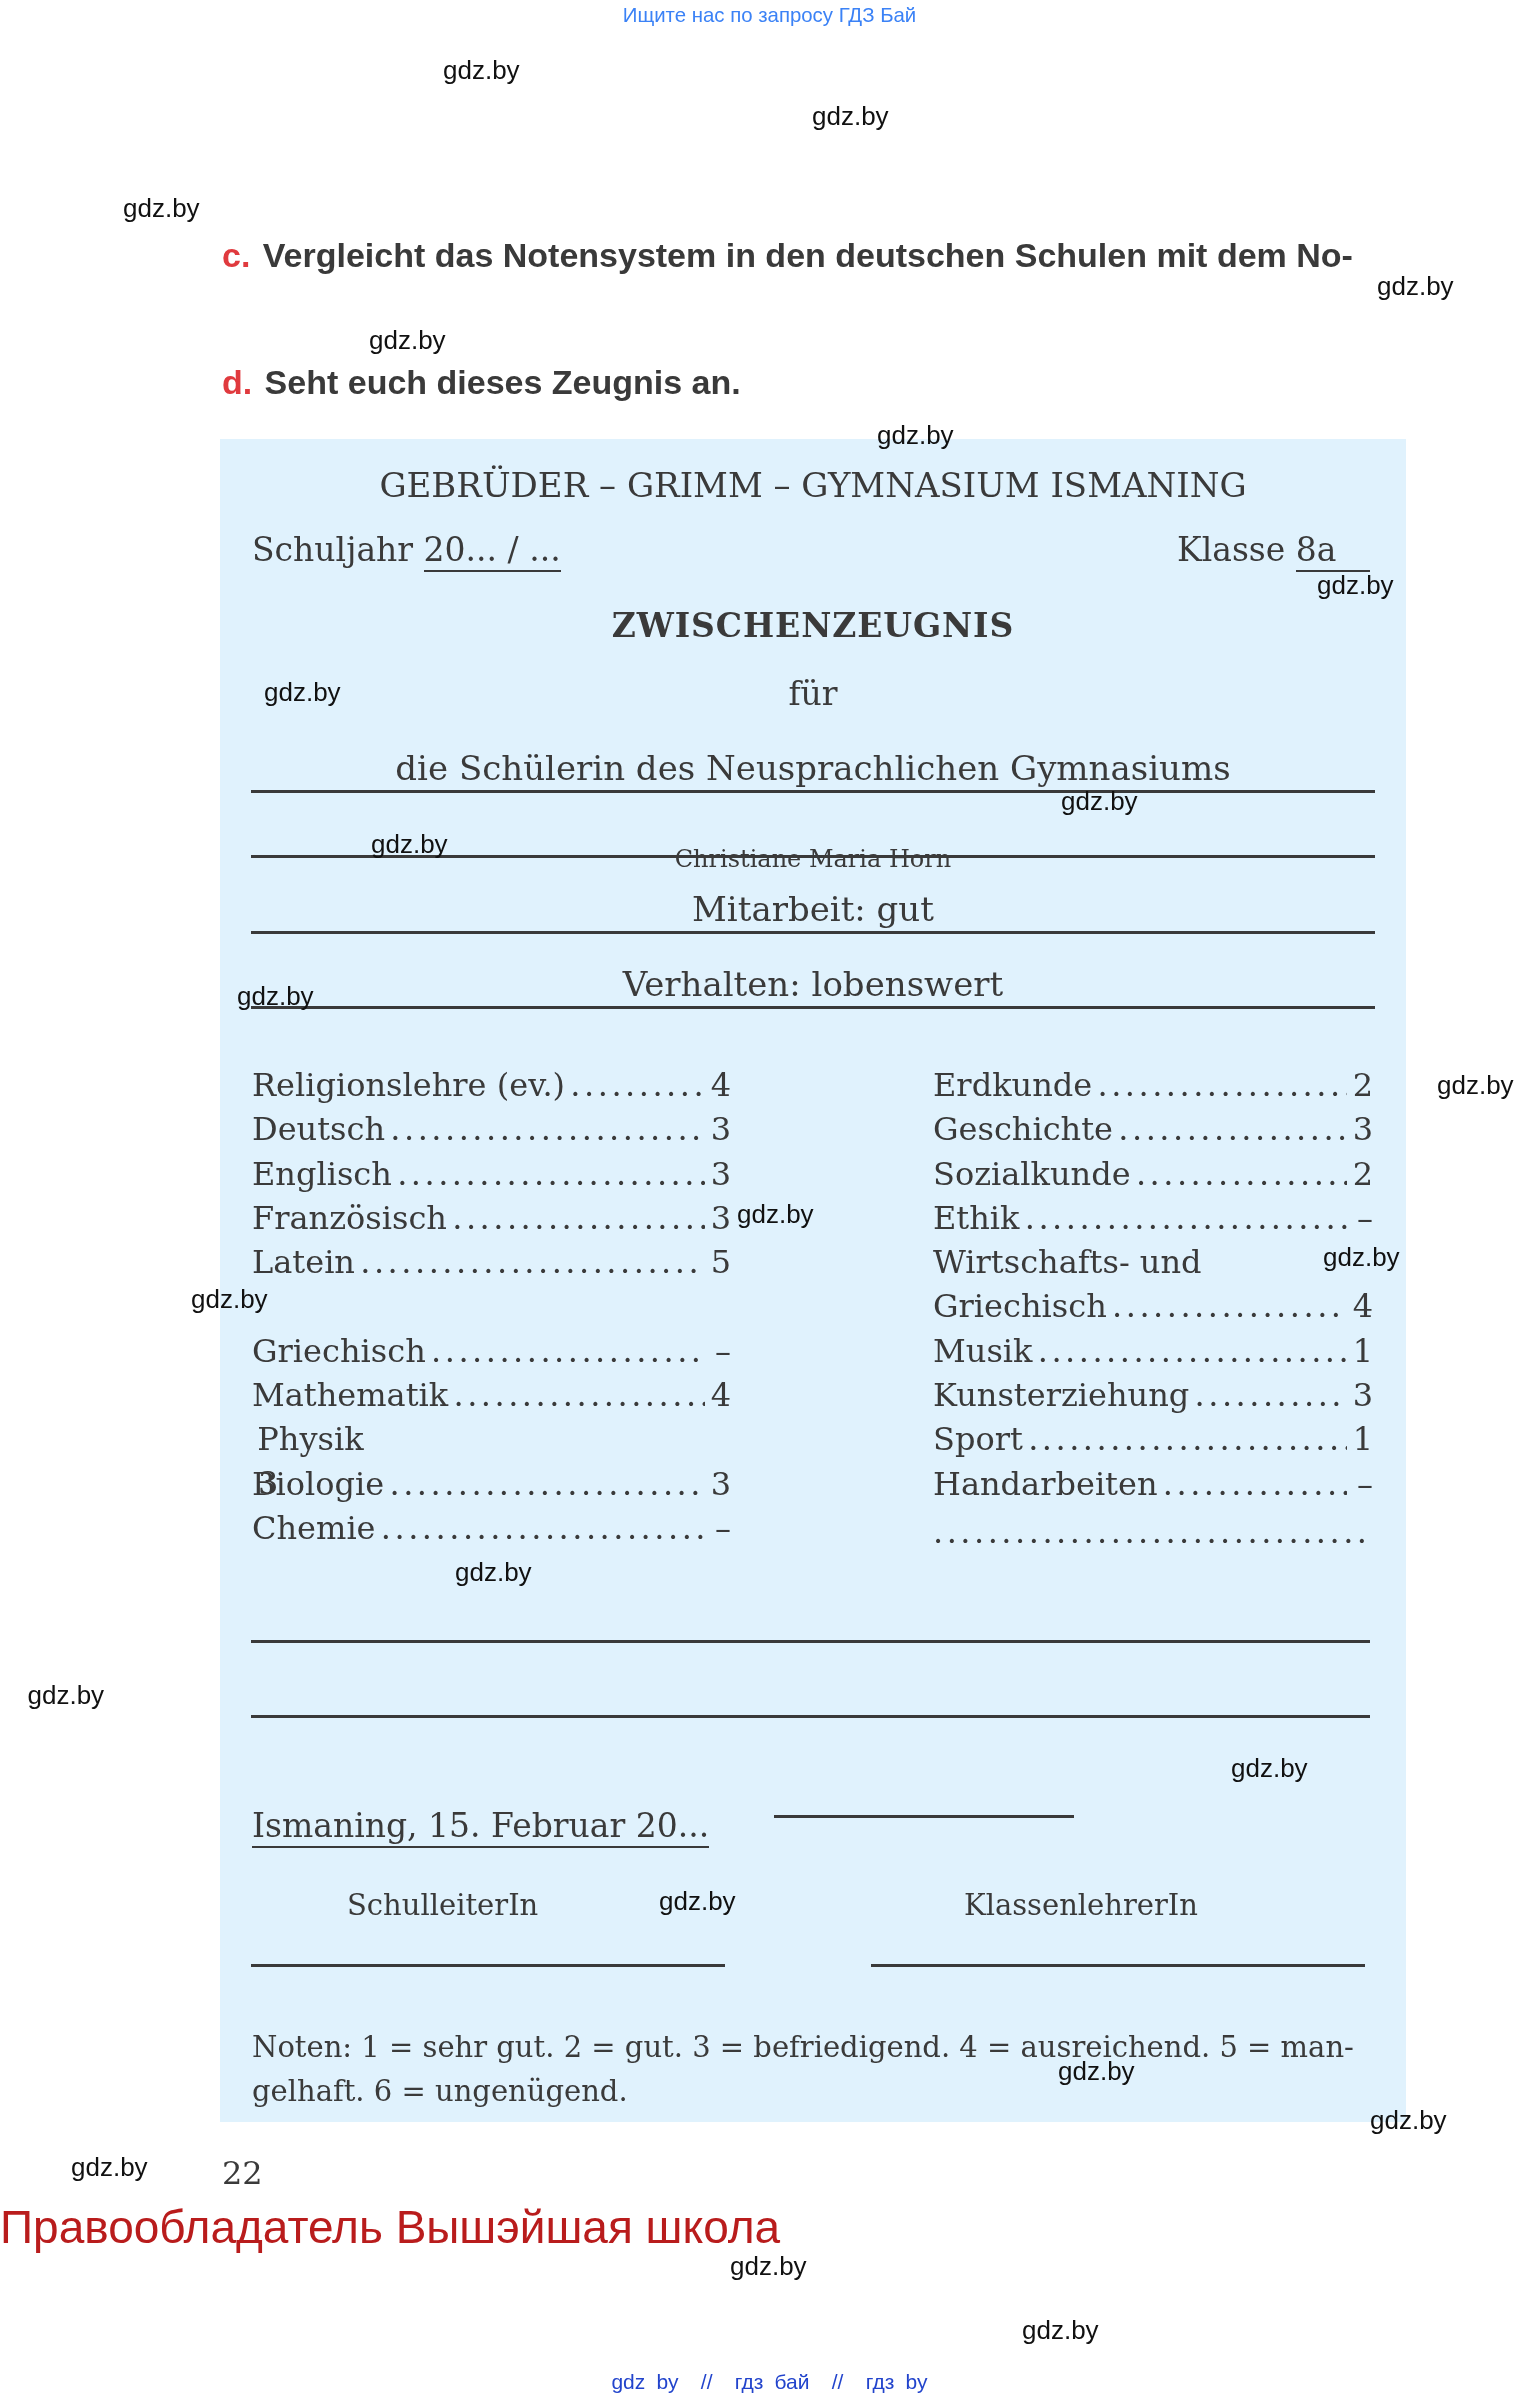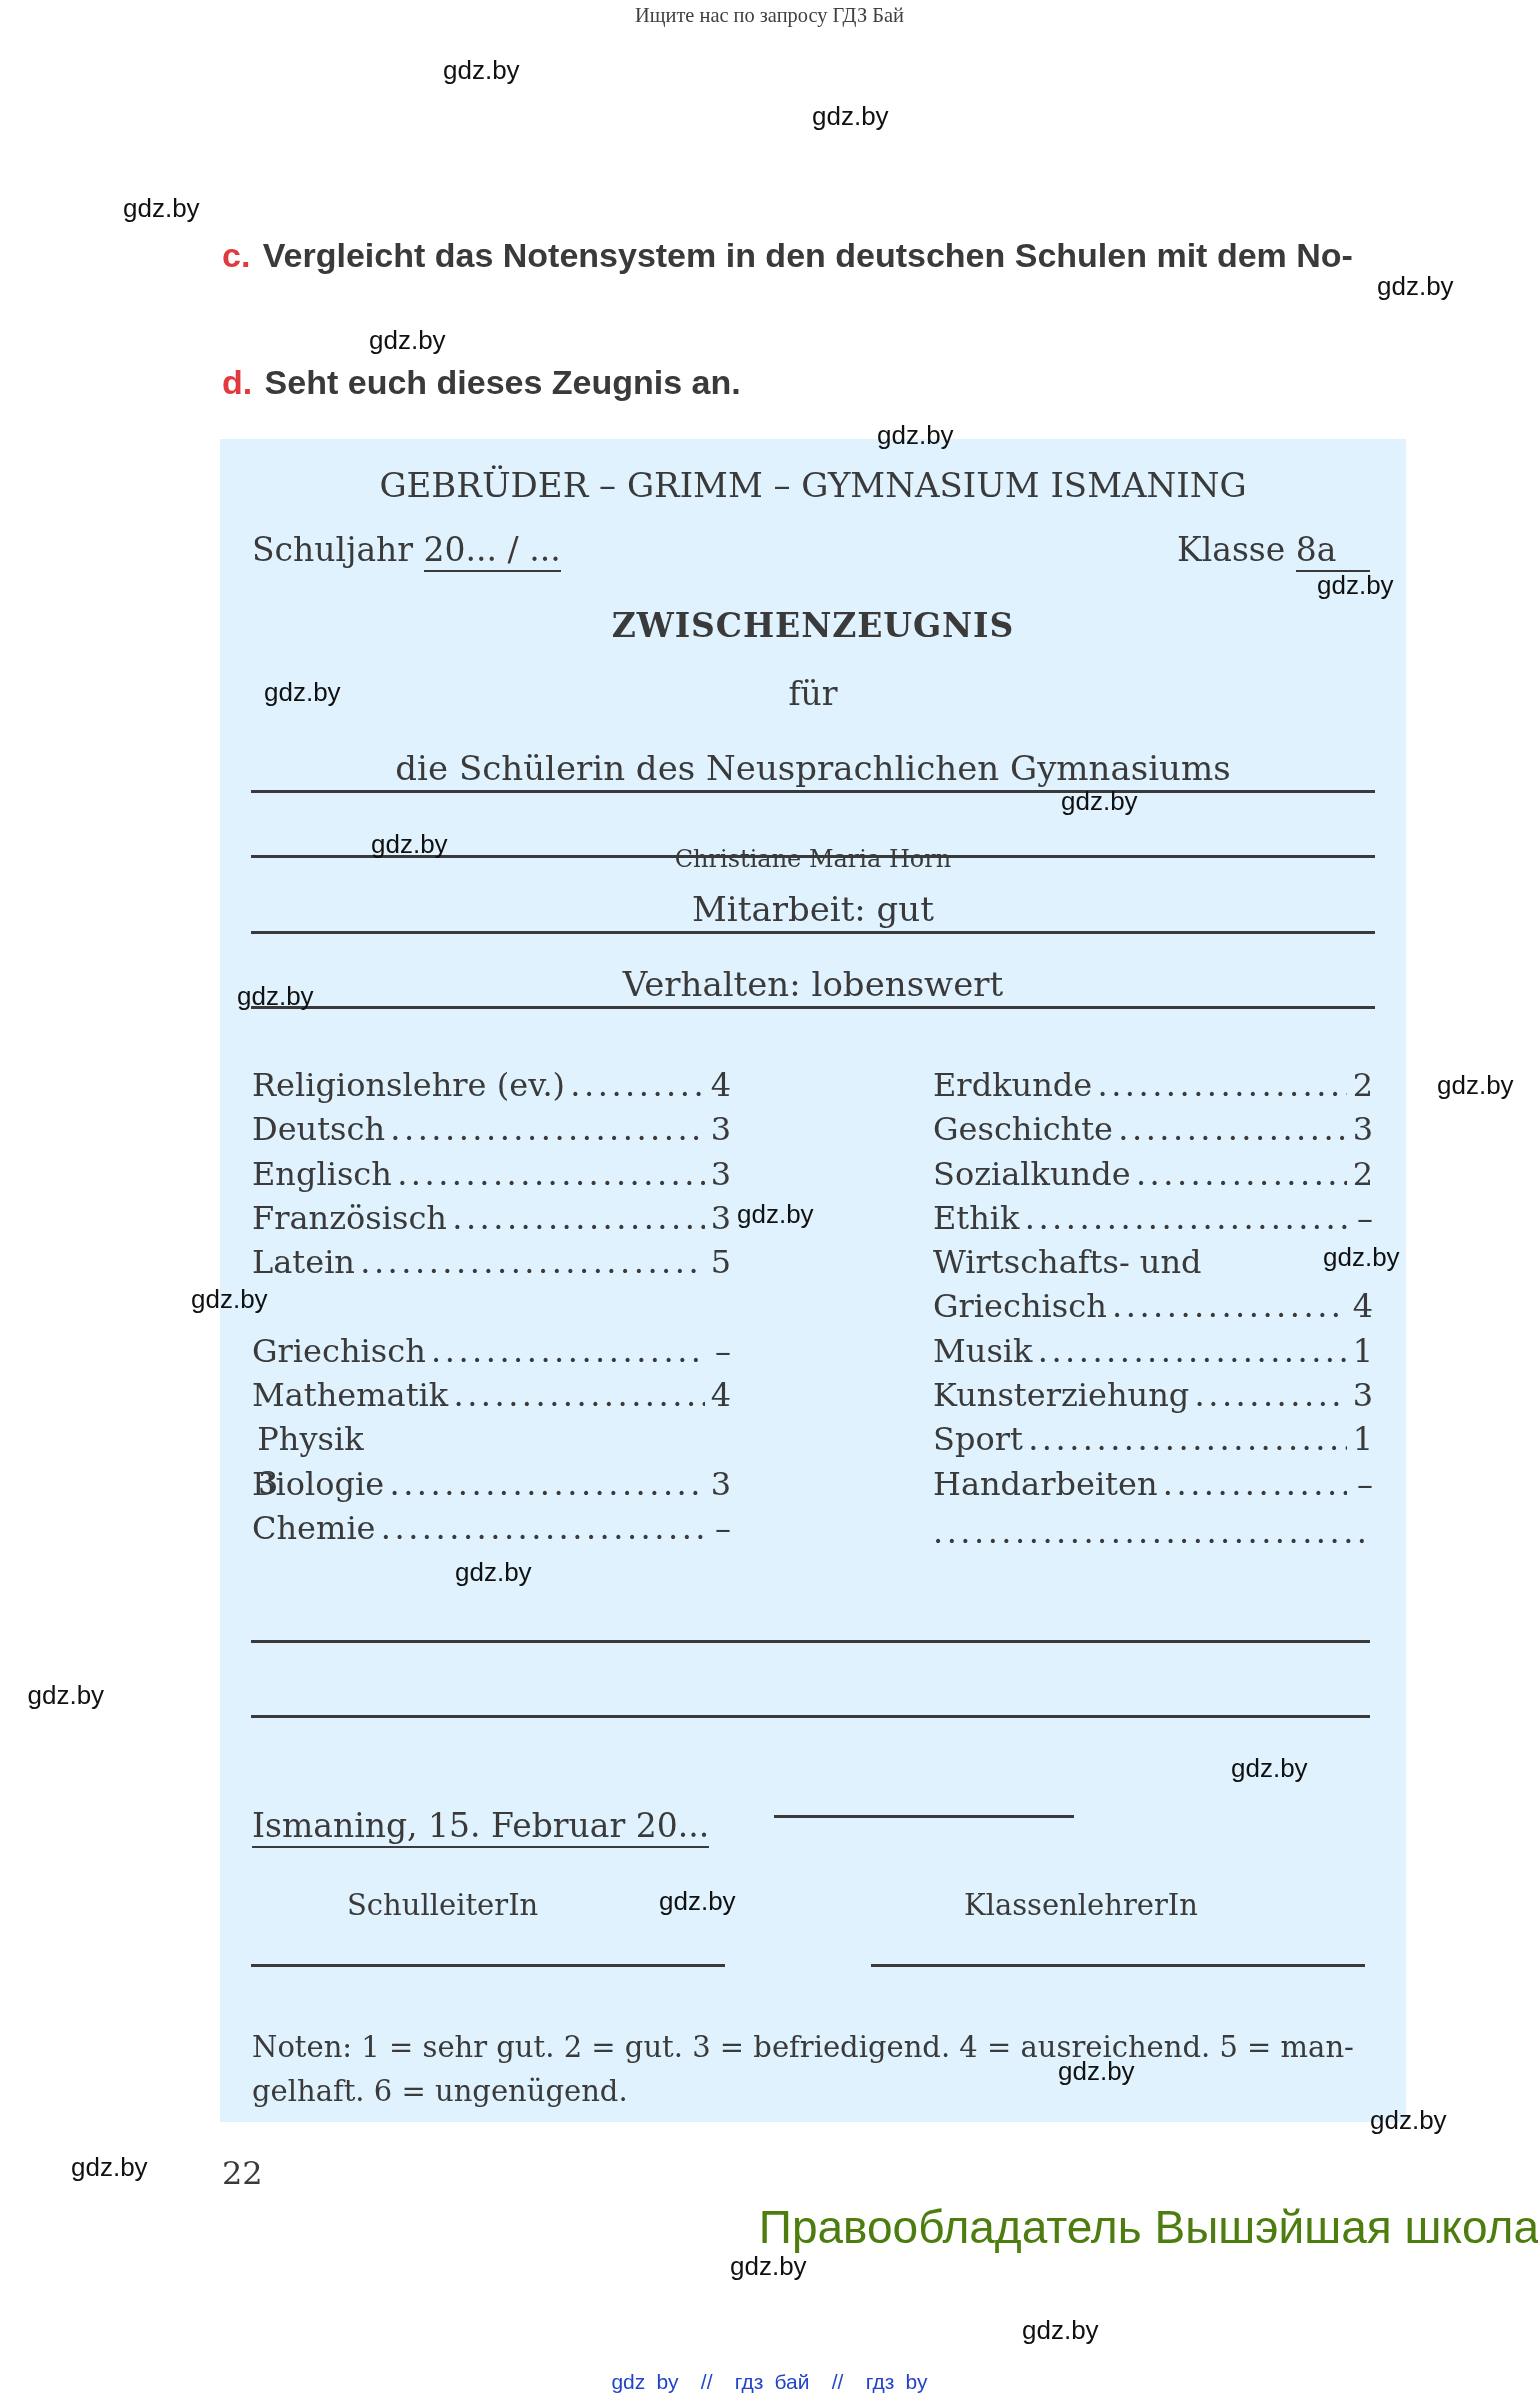--- a/index.html
+++ b/index.html
@@ -5,21 +5,21 @@
   html, body { margin:0; padding:0; }
   body {
     width:1539px; height:2401px; position:relative; overflow:hidden;
     background:#ffffff;
     font-family:"Liberation Sans", sans-serif;
     color:#333333;
   }
   .abs { position:absolute; white-space:nowrap; }
   .banner {
     left:0; width:1539px; top:3.5px; text-align:center;
-    font-family:Liberation Serif, serif; font-size:20.4px; color:#404040;
+    font-family:Liberation Sans, sans-serif; font-size:20.4px; color:#3b82f6;
   }
   .task {
     left:222px; font-family:"Liberation Sans", sans-serif; font-weight:bold;
     font-size:34px; color:#3a3a3a; line-height:46px;
   }
   .task .letter { color:#e03a3e; margin-right:12.4px; }
   .box {
     position:absolute; left:220px; top:439px; width:1186px; height:1683px;
     background:#e0f2fd;
   }
@@ -35,22 +35,22 @@
   .row .dots {
     flex:1 1 auto; overflow:hidden; white-space:nowrap;
     letter-spacing:3.5px; margin:0 5.3px; color:#3a3a3a;
   }
   .row .grade { flex:0 0 auto; min-width:21px; text-align:right; }
   .wm {
     position:absolute; font-family:"Liberation Sans", sans-serif;
     font-size:26px; color:#111111; white-space:nowrap;
   }
   .pink {
-    left:0; width:1539px; text-align:right; top:2200px;
-    font-family:"Liberation Sans", sans-serif; font-size:46px; color:#4d7c0f;
+    left:0; width:1539px; text-align:left; top:2200px;
+    font-family:"Liberation Sans", sans-serif; font-size:46px; color:#b91c1c;
   }
   .footer {
     left:0; width:1539px; text-align:center; top:2370px;
     font-family:"Liberation Sans", sans-serif; font-size:21px; color:#2244cc;
     word-spacing:5.3px;
   }
   u.ul { text-decoration:none; border-bottom:2.7px solid #3a3a3a; padding-bottom:0.9px; }
 </style>
 </head>
 <body>

